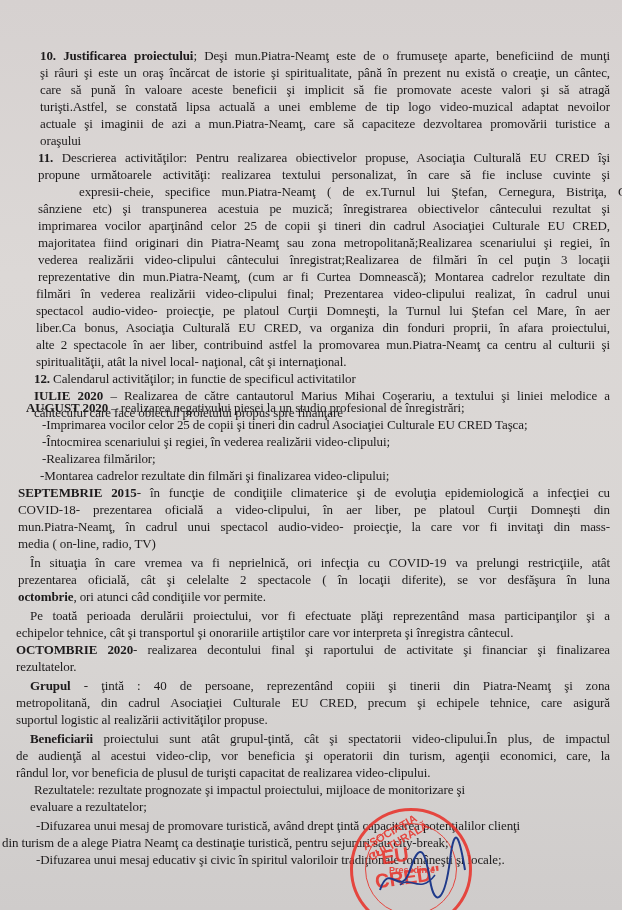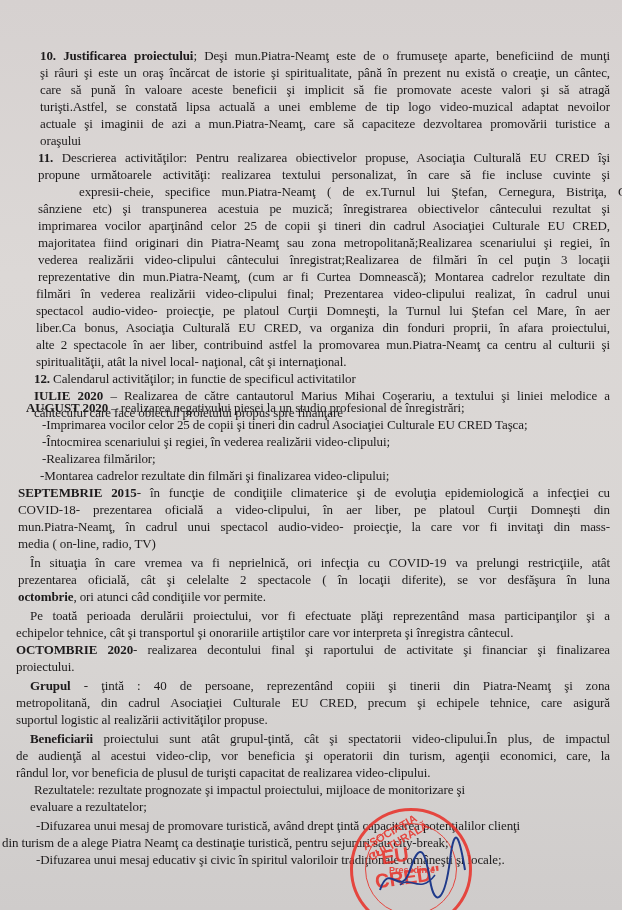--- a/index.html
+++ b/index.html
@@ -84,21 +84,21 @@
   <div class="line j" style="left:18px;top:519px;width:592px;">mun.Piatra-Neamţ, în cadrul unui spectacol audio-video- proiecţie, la care vor fi invitaţi din mass-</div>
   <div class="line" style="left:18px;top:536px;">media ( on-line, radio, TV)</div>
 
   <div class="line j" style="left:30px;top:555px;width:580px;">Ȋn situaţia în care vremea va fi neprielnică, ori infecţia cu COVID-19 va prelungi restricţiile, atât</div>
   <div class="line j" style="left:18px;top:572px;width:592px;">prezentarea oficială, cât şi celelalte 2 spectacole ( în locaţii diferite), se vor desfăşura în luna</div>
   <div class="line" style="left:18px;top:589px;"><b>octombrie</b><span>, ori atunci câd condiţiile vor permite.</span></div>
 
   <div class="line j" style="left:30px;top:608px;width:580px;">Pe toată perioada derulării proiectului, vor fi efectuate plăţi reprezentând masa participanţilor şi a</div>
   <div class="line" style="left:16px;top:625px;">echipelor tehnice, cât şi transportul şi onorariile artiştilor care vor interpreta şi înregistra cântecul.</div>
   <div class="line j" style="left:16px;top:642px;width:594px;"><b>OCTOMBRIE 2020</b><span>- realizarea decontului final şi raportului de activitate şi financiar şi finalizarea</span></div>
-  <div class="line" style="left:16px;top:659px;">proiectului.</div>
+  <div class="line" style="left:16px;top:659px;">rezultatelor.</div>
 
   <div class="line j" style="left:30px;top:678px;width:580px;"><b>Grupul</b><span> - ţintă : 40 de persoane, reprezentând copiii şi tinerii din Piatra-Neamţ şi zona</span></div>
   <div class="line j" style="left:16px;top:695px;width:594px;">metropolitană, din cadrul Asociaţiei Culturale EU CRED, precum şi echipele tehnice, care asigură</div>
   <div class="line" style="left:16px;top:712px;">suportul logistic al realizării activităţilor propuse.</div>
 
   <div class="line j" style="left:30px;top:731px;width:580px;"><b>Beneficiarii</b><span> proiectului sunt atât grupul-ţintă, cât şi spectatorii video-clipului.Ȋn plus, de impactul</span></div>
   <div class="line j" style="left:16px;top:748px;width:594px;">de audienţă al acestui video-clip, vor beneficia şi operatorii din turism, agenţii economici, care, la</div>
   <div class="line" style="left:16px;top:765px;">rândul lor, vor beneficia de plusul de turişti capacitat de realizarea video-clipului.</div>
   <div class="line" style="left:34px;top:782px;">Rezultatele: rezultate prognozate şi impactul proiectului, mijloace de monitorizare şi</div>
   <div class="line" style="left:30px;top:799px;">evaluare a rezultatelor;</div>

